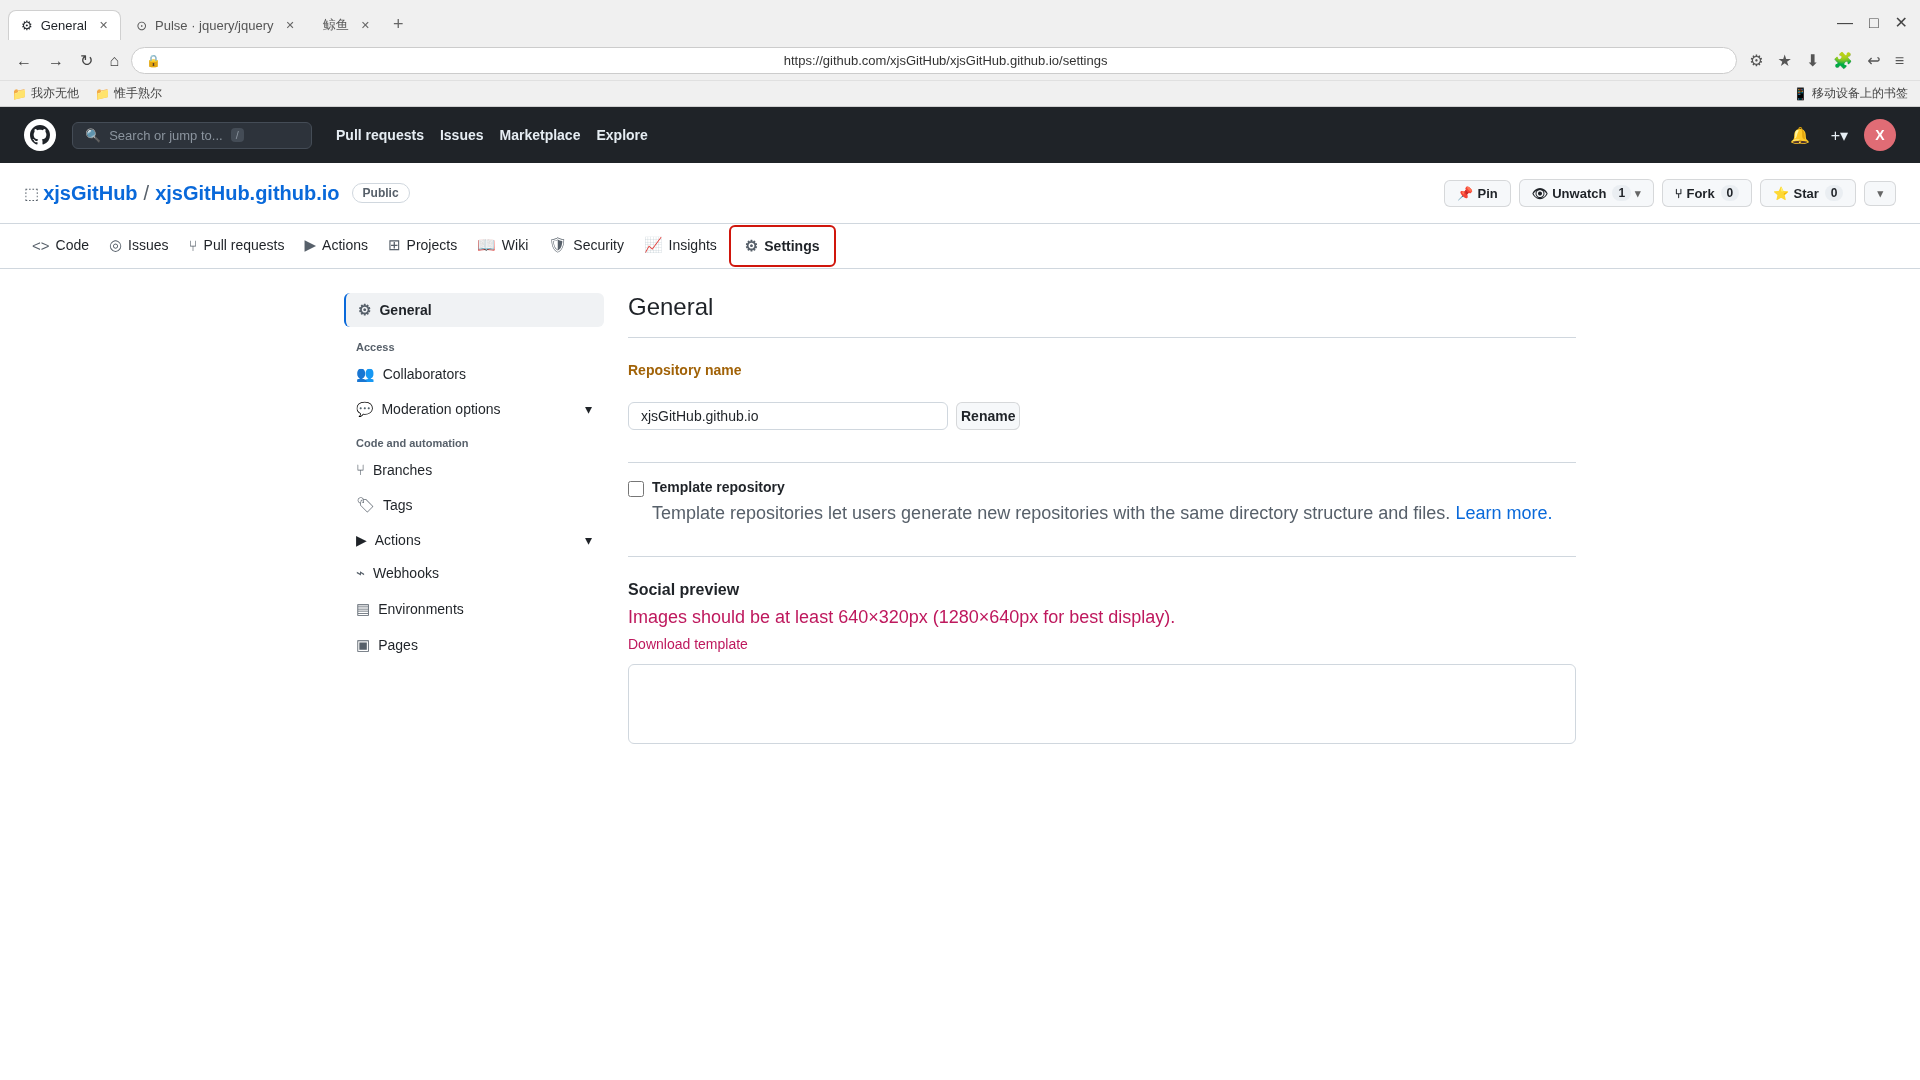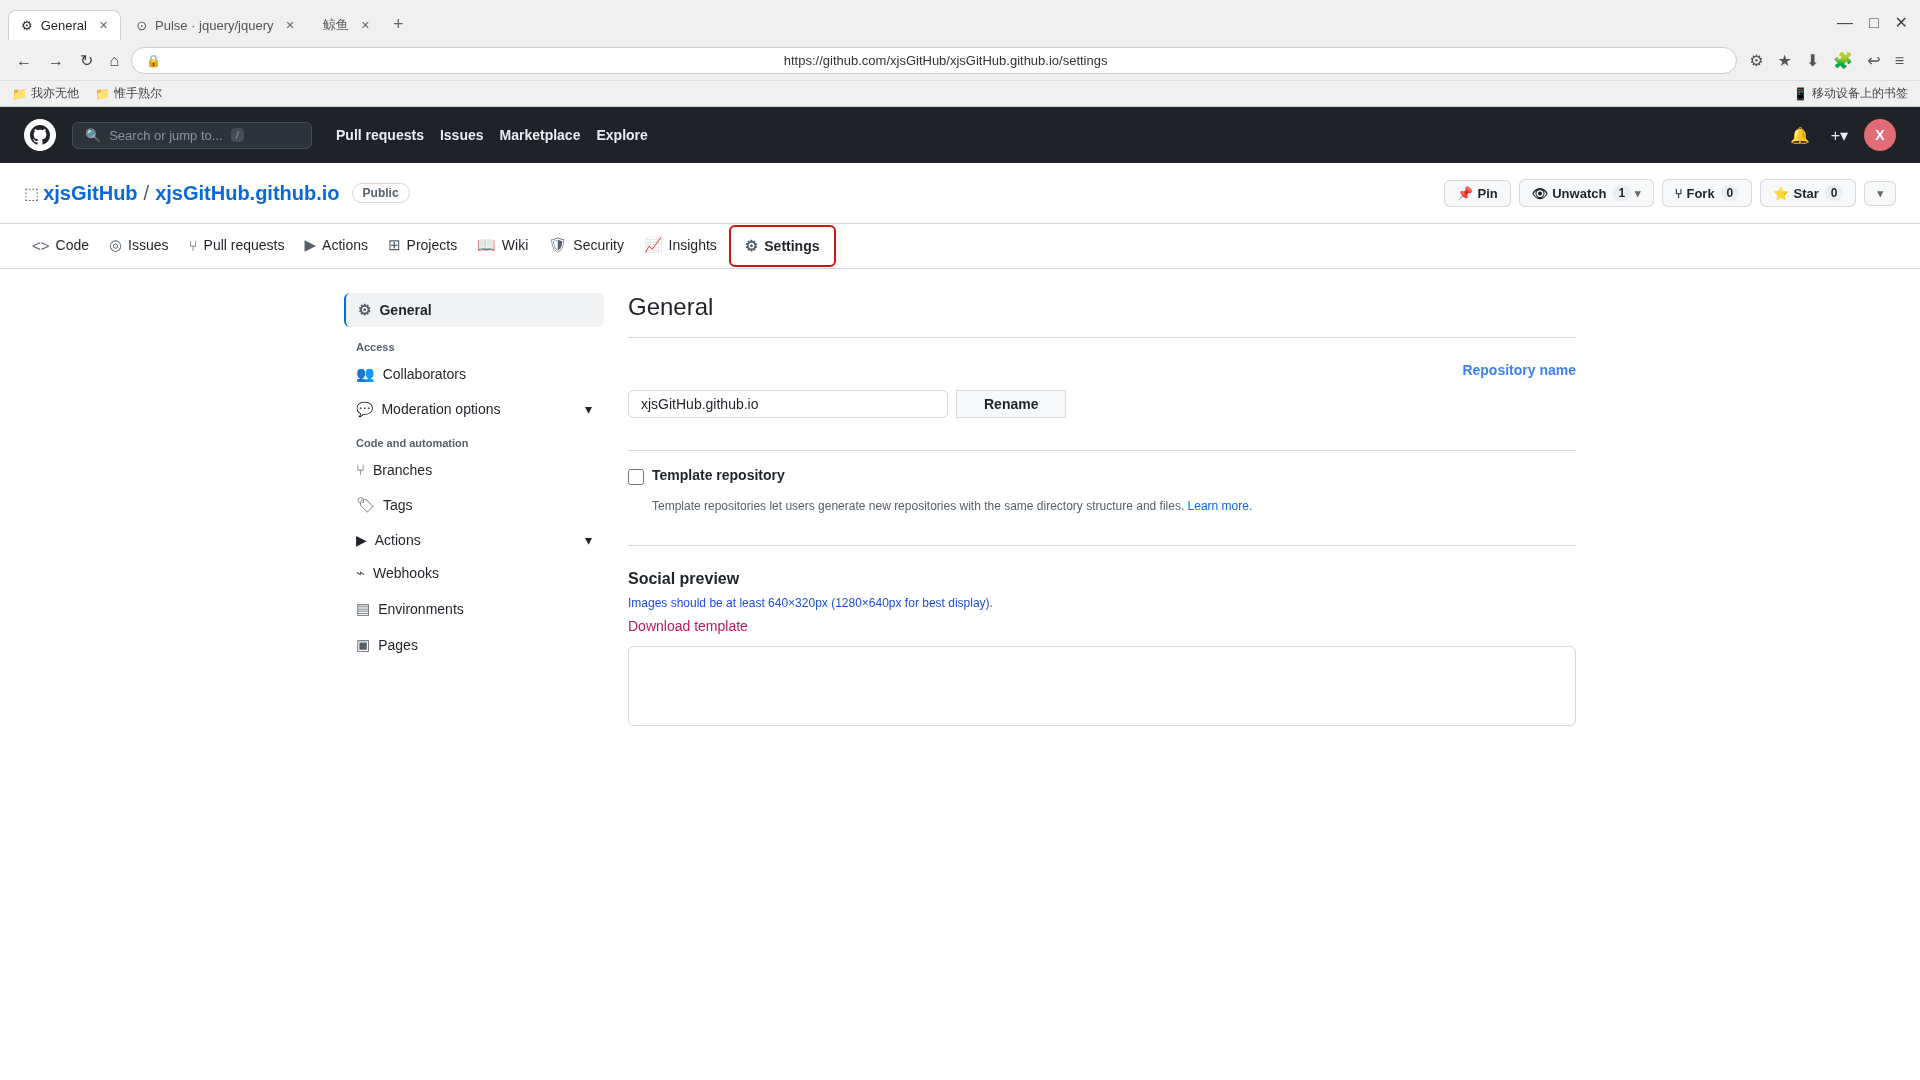--- a/index.html
+++ b/index.html
@@ -64,37 +64,37 @@
     .sidebar-section-label { font-size: 11px; color: #57606a; font-weight: 600; padding: 12px 12px 4px 12px; text-transform: none; }
     .sidebar-item .item-icon { font-size: 15px; color: #57606a; }
     .sidebar-item-with-arrow { display: flex; align-items: center; justify-content: space-between; padding: 8px 12px; border-radius: 6px; cursor: pointer; font-size: 14px; color: #1f2328; }
     .sidebar-item-left { display: flex; align-items: center; gap: 8px; }
 
     
     .content { flex: 1; min-width: 0; }
     .page-title { font-size: 24px; font-weight: 400; color: #1f2328; padding-bottom: 16px; border-bottom: 1px solid #d0d7de; margin-bottom: 24px; }
 
     .section { margin-bottom: 32px; }
-    .section-title { font-size: 14px; font-weight: 600; color: #3b82f6; margin-bottom: 12px; text-align: right; }
+    .section-title { font-size: 14px; font-weight: 600; color: #a16207; margin-bottom: 24px; }
 
     .repo-name-row { display: flex; align-items: center; gap: 8px; margin-top: 8px; }
     .text-input { padding: 5px 12px; border: 1px solid #d0d7de; border-radius: 6px; font-size: 14px; background: #fff; color: #1f2328; width: 320px; }
-    .btn { padding: 5px 27px; border-radius: 0; font-size: 14px; font-weight: 600; cursor: pointer; border: 1px solid; }
+    .btn { padding: 5px 4px; border-radius: 6px; font-size: 14px; font-weight: 600; cursor: pointer; border: 1px solid; }
     .btn-default { background: #f6f8fa; border-color: rgba(31,35,40,0.15); color: #1f2328; }
 
     .checkbox-row { display: flex; align-items: flex-start; gap: 8px; margin-bottom: 4px; }
     .checkbox-input { margin-top: 2px; width: 16px; height: 16px; cursor: pointer; }
     .checkbox-label { font-size: 14px; font-weight: 600; }
-    .checkbox-desc { font-size: 12px; color: #57606a; margin-top: 16px; }
+    .checkbox-desc { font-size: 18px; color: #57606a; margin-top: 8px; }
     .learn-more { color: #0969da; text-decoration: none; }
 
     .social-section { margin-top: 24px; }
     .social-title { font-size: 16px; font-weight: 600; margin-bottom: 8px; }
     .social-desc { font-size: 14px; color: #57606a; margin-bottom: 4px; }
-    .social-note { font-size: 12px; color: #1d4ed8; margin-bottom: 8px; }
+    .social-note { font-size: 18px; color: #be185d; margin-bottom: 8px; }
     .download-link { color: #be185d; text-decoration: none; font-size: 14px; display: block; margin-bottom: 12px; }
 
     .preview-area { border: 1px solid #d0d7de; border-radius: 6px; height: 80px; background: #fff; }
 
     .divider { height: 1px; background: #d0d7de; margin: 0 0 16px 0; }
   </style>
 </head>
 <body>
 
 <div class="browser-chrome">

